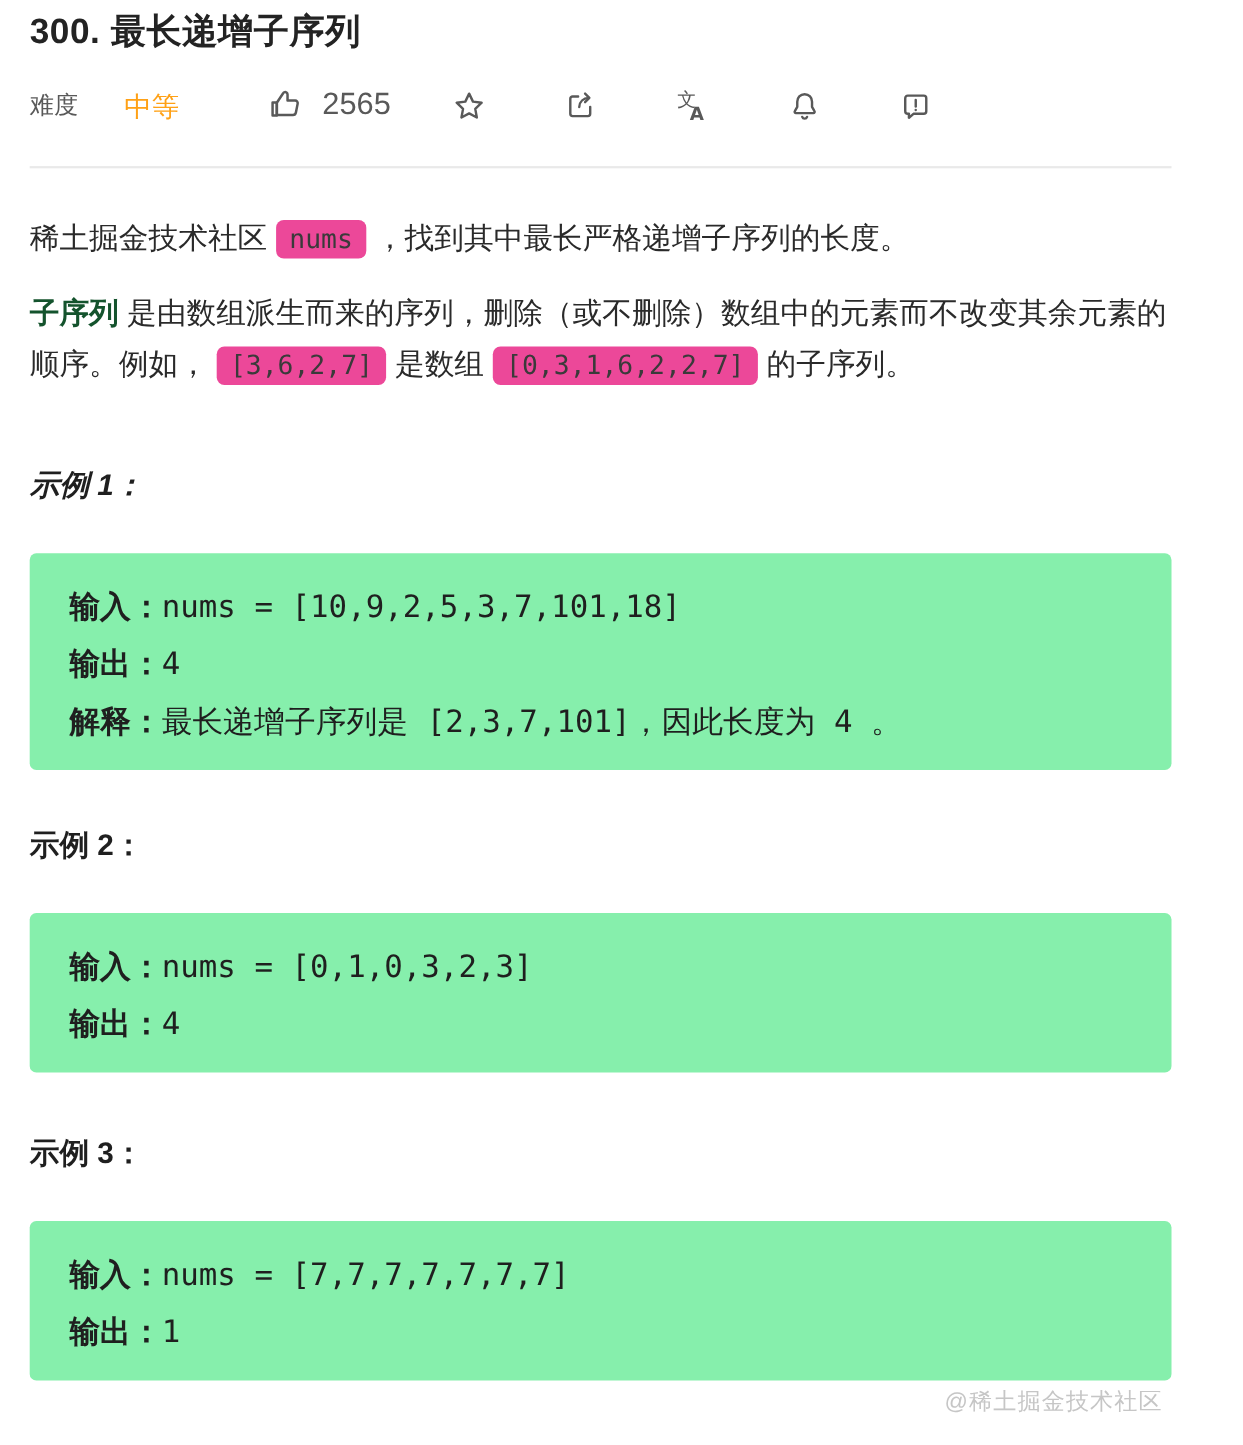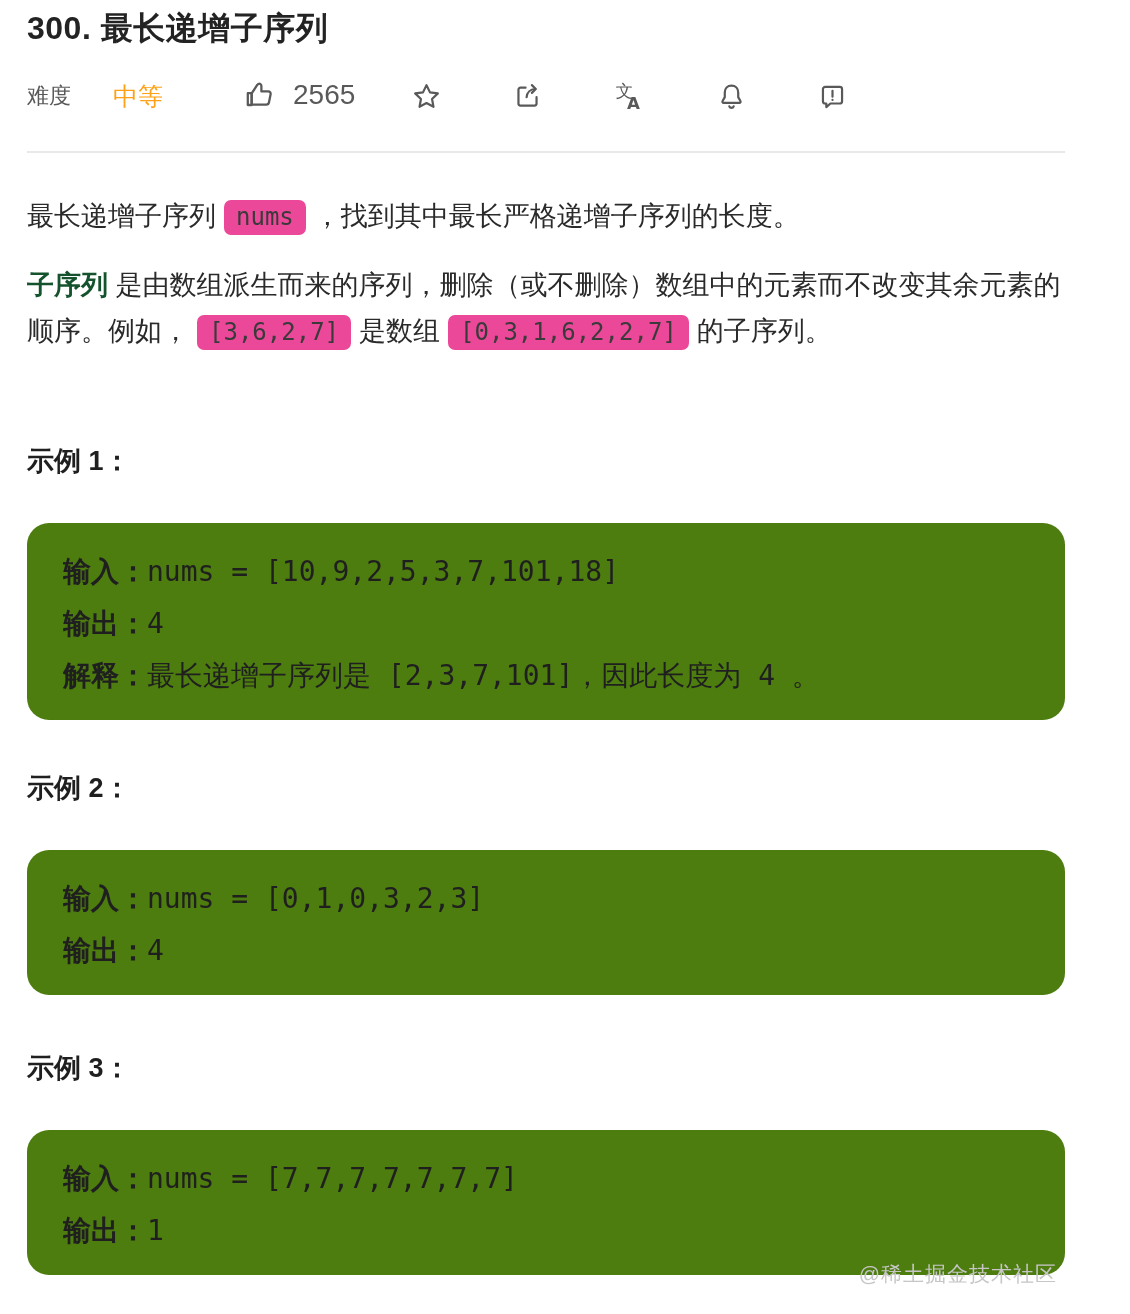--- a/index.html
+++ b/index.html
@@ -72,27 +72,27 @@
     border-radius: 7px;
     padding: 3px 12px 4px;
     margin: 0 8px;
     white-space: nowrap;
   }
   .example-heading {
     font-size: 27px;
     font-weight: 700;
     color: #1f1f1f;
   }
-  .eh1 { margin-top: 88px; }
+  .eh1 { margin-top: 68px; font-style: italic; }
   .eh2 { margin-top: 50px; }
   .eh3 { margin-top: 55px; }
   .code-block {
     margin-top: 44px;
-    background: #4d7c0f;
-    border-radius: 22px;
+    background: #86efac;
+    border-radius: 6px;
     padding: 23px 36px 18px;
   }
   .code-line {
     font-size: 28px;
     line-height: 52px;
     white-space: nowrap;
     overflow: hidden;
   }
   .code-line .lbl {
     font-weight: 700;
@@ -175,21 +175,21 @@
           <path d="M4.6 6.4c0-1 .8-1.8 1.8-1.8h11.2c1 0 1.8.8 1.8 1.8v9.2c0 1-.8 1.8-1.8 1.8h-7.2l-3.2 2.8v-2.8h-.8c-1 0-1.8-.8-1.8-1.8z"></path>
           <line x1="12" y1="7.6" x2="12" y2="12.2"></line>
           <line x1="12" y1="14.6" x2="12" y2="14.7"></line>
         </svg>
       </span>
     </button>
   </div>
 
   <hr class="divider">
 
-  <p class="para p1"><span>最长递增子序列</span><code class="inline-code">nums</code><span>，找到其中最长严格递增子序列的长度。</span></p>
+  <p class="para p1"><span>稀土掘金技术社区</span><code class="inline-code">nums</code><span>，找到其中最长严格递增子序列的长度。</span></p>
 
   <p class="para p2"><b>子序列</b><span> 是由数组派生而来的序列，删除（或不删除）数组中的元素而不改变其余元素的顺序。例如，</span><code class="inline-code">[3,6,2,7]</code><span>是数组</span><code class="inline-code">[0,3,1,6,2,2,7]</code><span>的子序列。</span></p>
 
   <h3 class="example-heading eh1">示例 1：</h3>
   <pre class="code-block"><div class="code-line"><span class="lbl">输入：</span><span class="val">nums = [10,9,2,5,3,7,101,18]</span></div><div class="code-line"><span class="lbl">输出：</span><span class="val">4</span></div><div class="code-line"><span class="lbl">解释：</span><span class="val">最长递增子序列是 [2,3,7,101]，因此长度为 4 。</span></div></pre>
 
   <h3 class="example-heading eh2">示例 2：</h3>
   <pre class="code-block"><div class="code-line"><span class="lbl">输入：</span><span class="val">nums = [0,1,0,3,2,3]</span></div><div class="code-line"><span class="lbl">输出：</span><span class="val">4</span></div></pre>
 
   <h3 class="example-heading eh3">示例 3：</h3>

